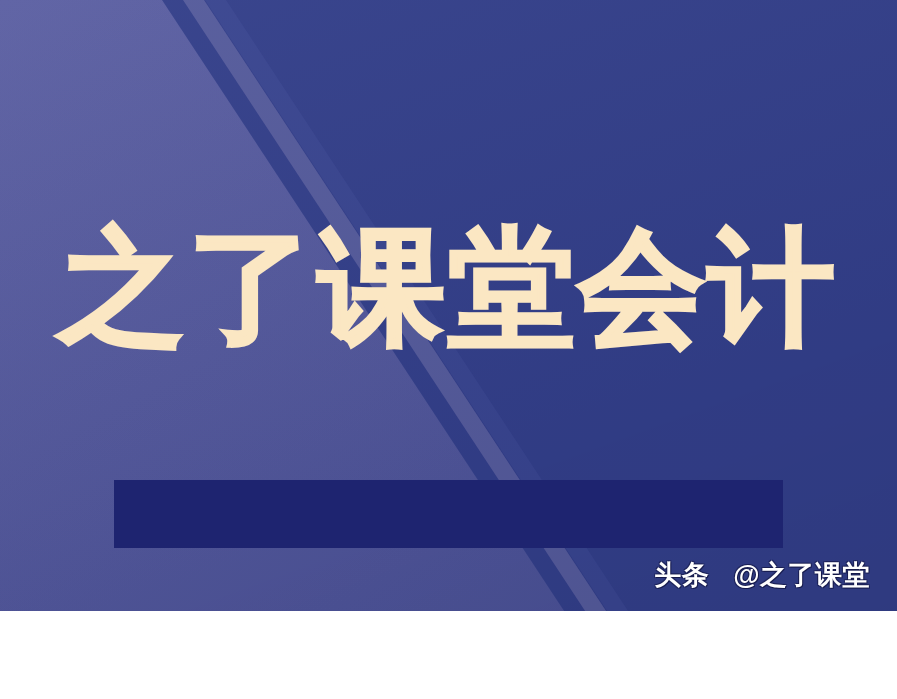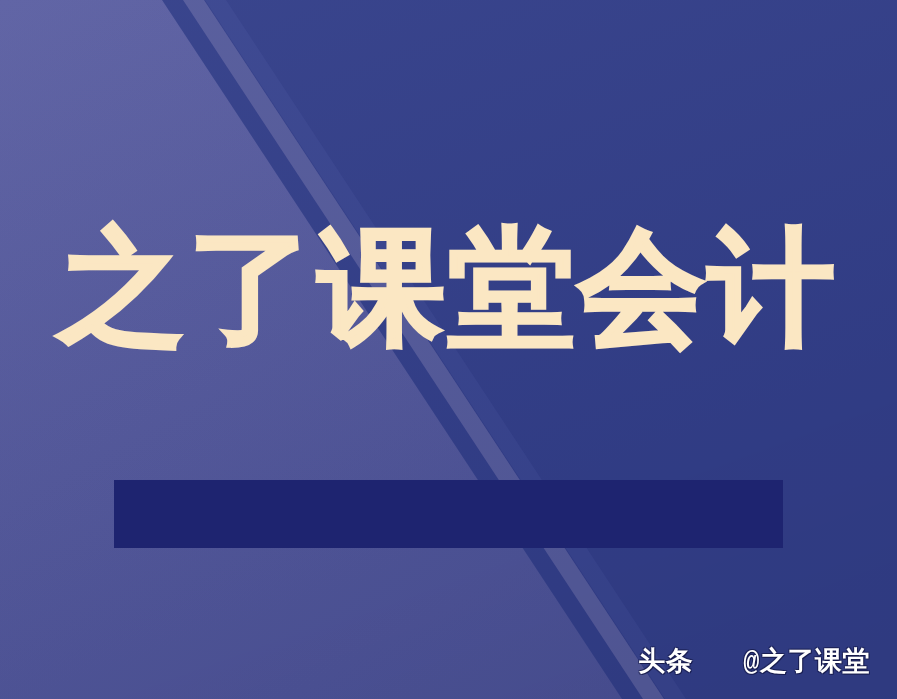--- a/index.html
+++ b/index.html
@@ -7,21 +7,21 @@
     padding: 0;
     background: #ffffff;
   }
   body {
     font-family: "Liberation Sans", "DejaVu Sans", sans-serif;
   }
 
   #poster {
     position: relative;
     width: 897px;
-    height: 699px;
+    height: 611px;
     overflow: hidden;
     background: #323E89;
     user-select: none;
   }
 
   
   .bg-base {
     position: absolute;
     inset: 0;
     background: #323E89;
@@ -119,21 +119,20 @@
     font-size: 27px;
     line-height: 32px;
     font-weight: 700;
     letter-spacing: .5px;
     white-space: nowrap;
     text-shadow:
       1px 1px 0 rgba(20,24,70,.85),
       -1px 1px 0 rgba(20,24,70,.55),
       1px -1px 0 rgba(20,24,70,.55),
       -1px -1px 0 rgba(20,24,70,.55);
-    font-family: Liberation Mono, monospace;
   }
   .watermark .wm-brand { font-weight: 700; }
   .watermark .wm-handle { font-weight: 700; }
 </style>
 </head>
 <body>
 
 <div id="poster">
 
   <div class="bg-base"></div>

